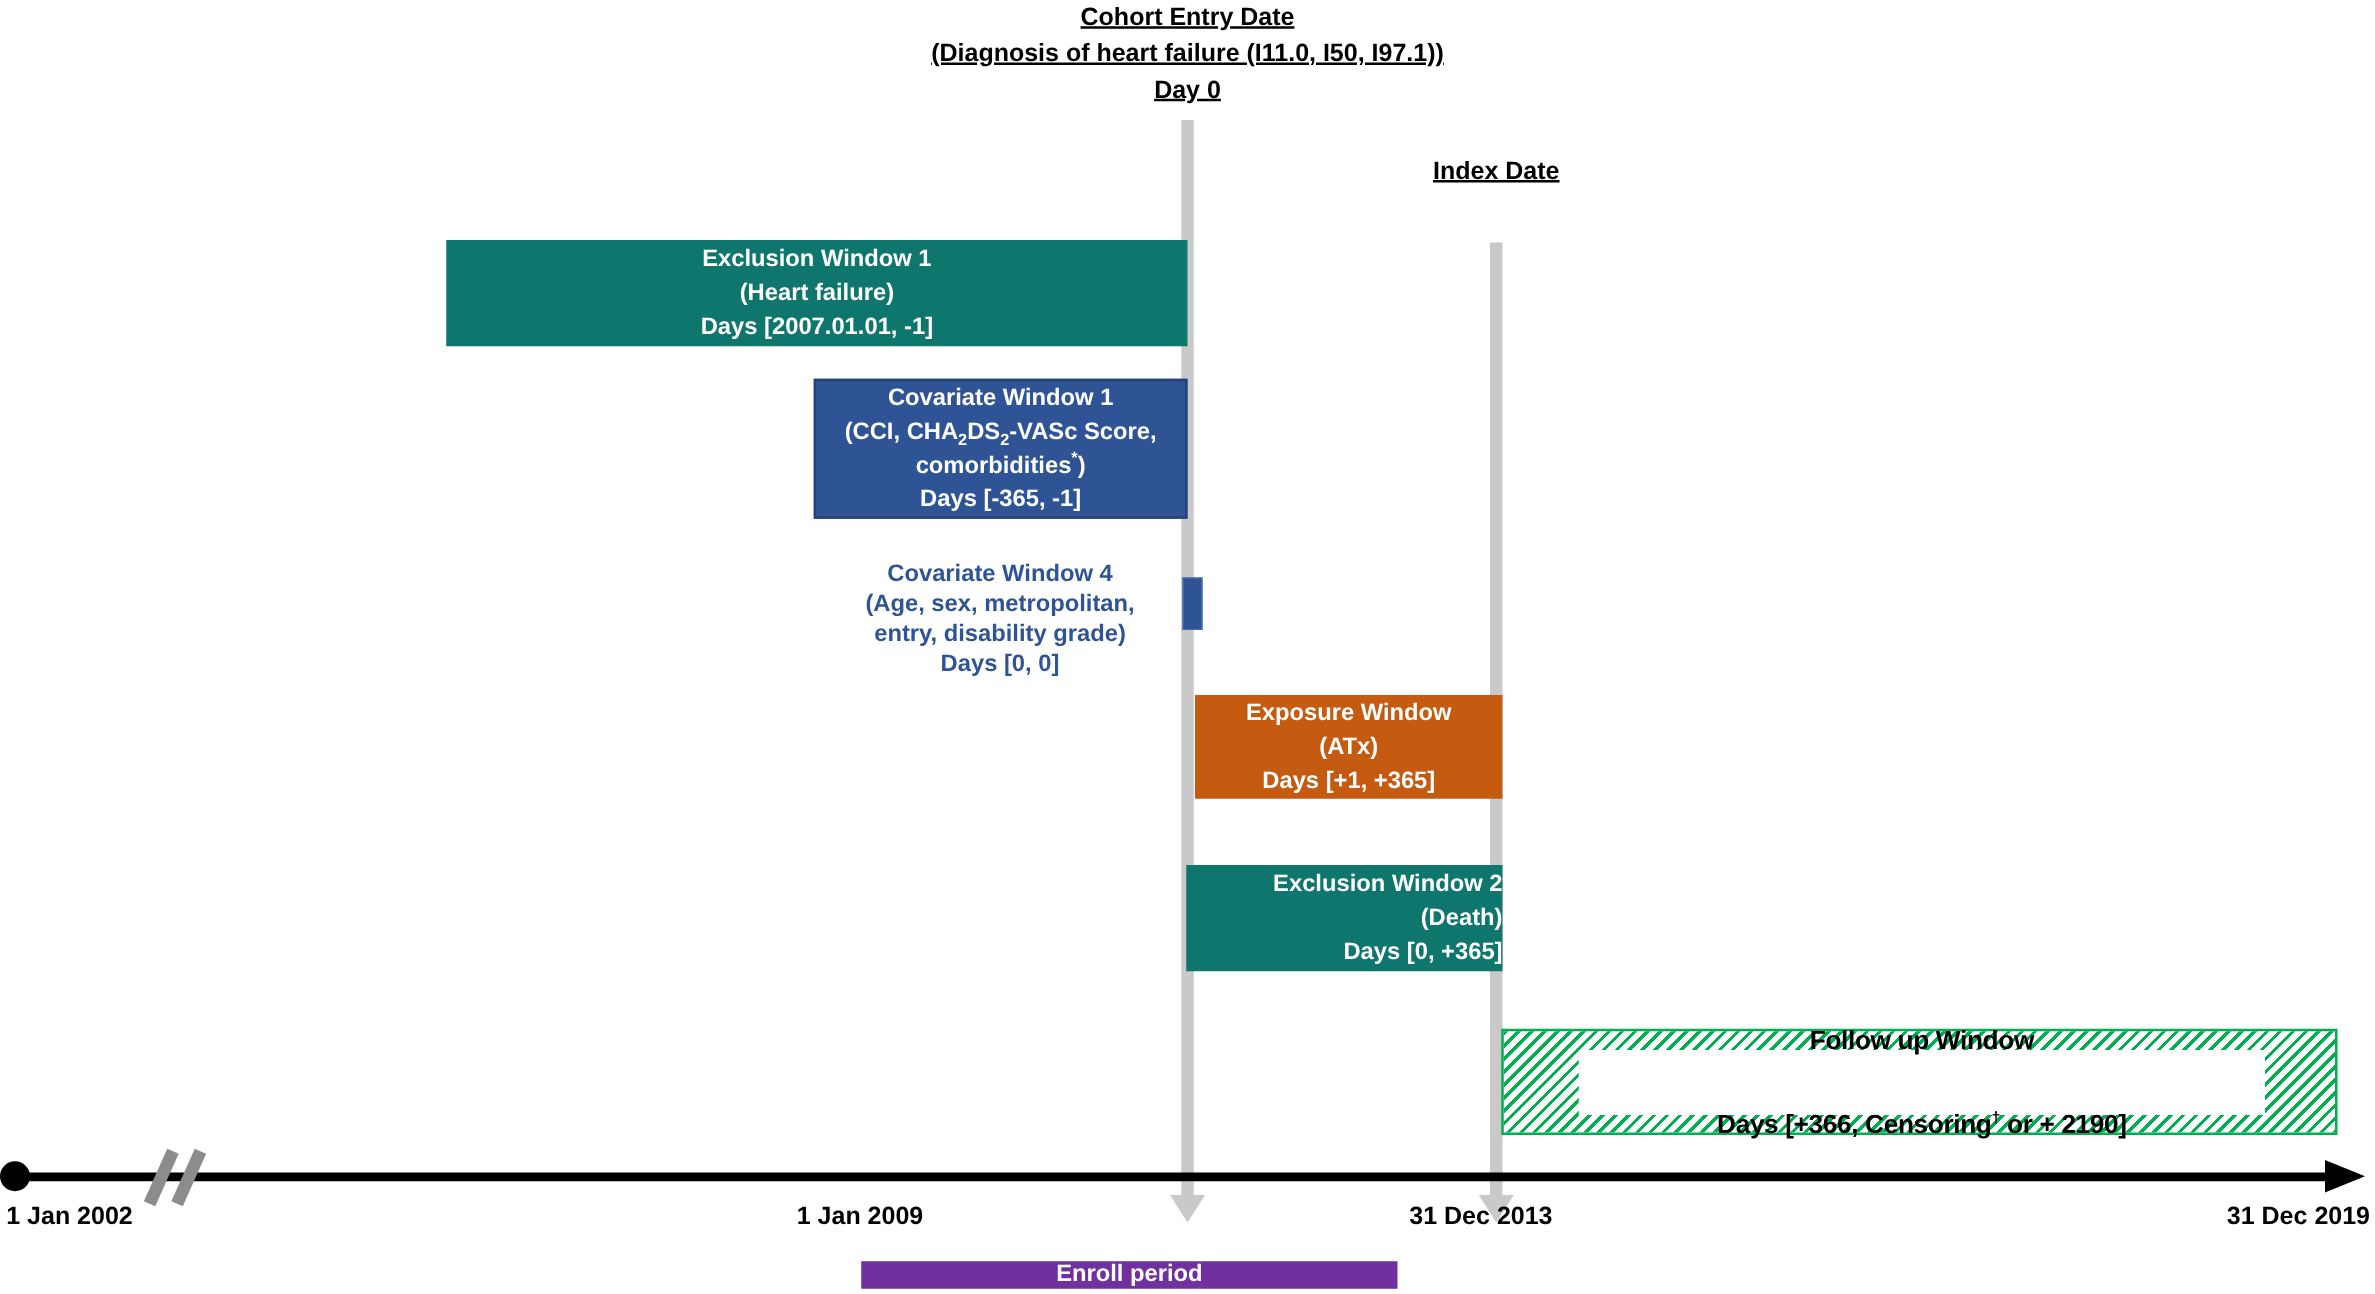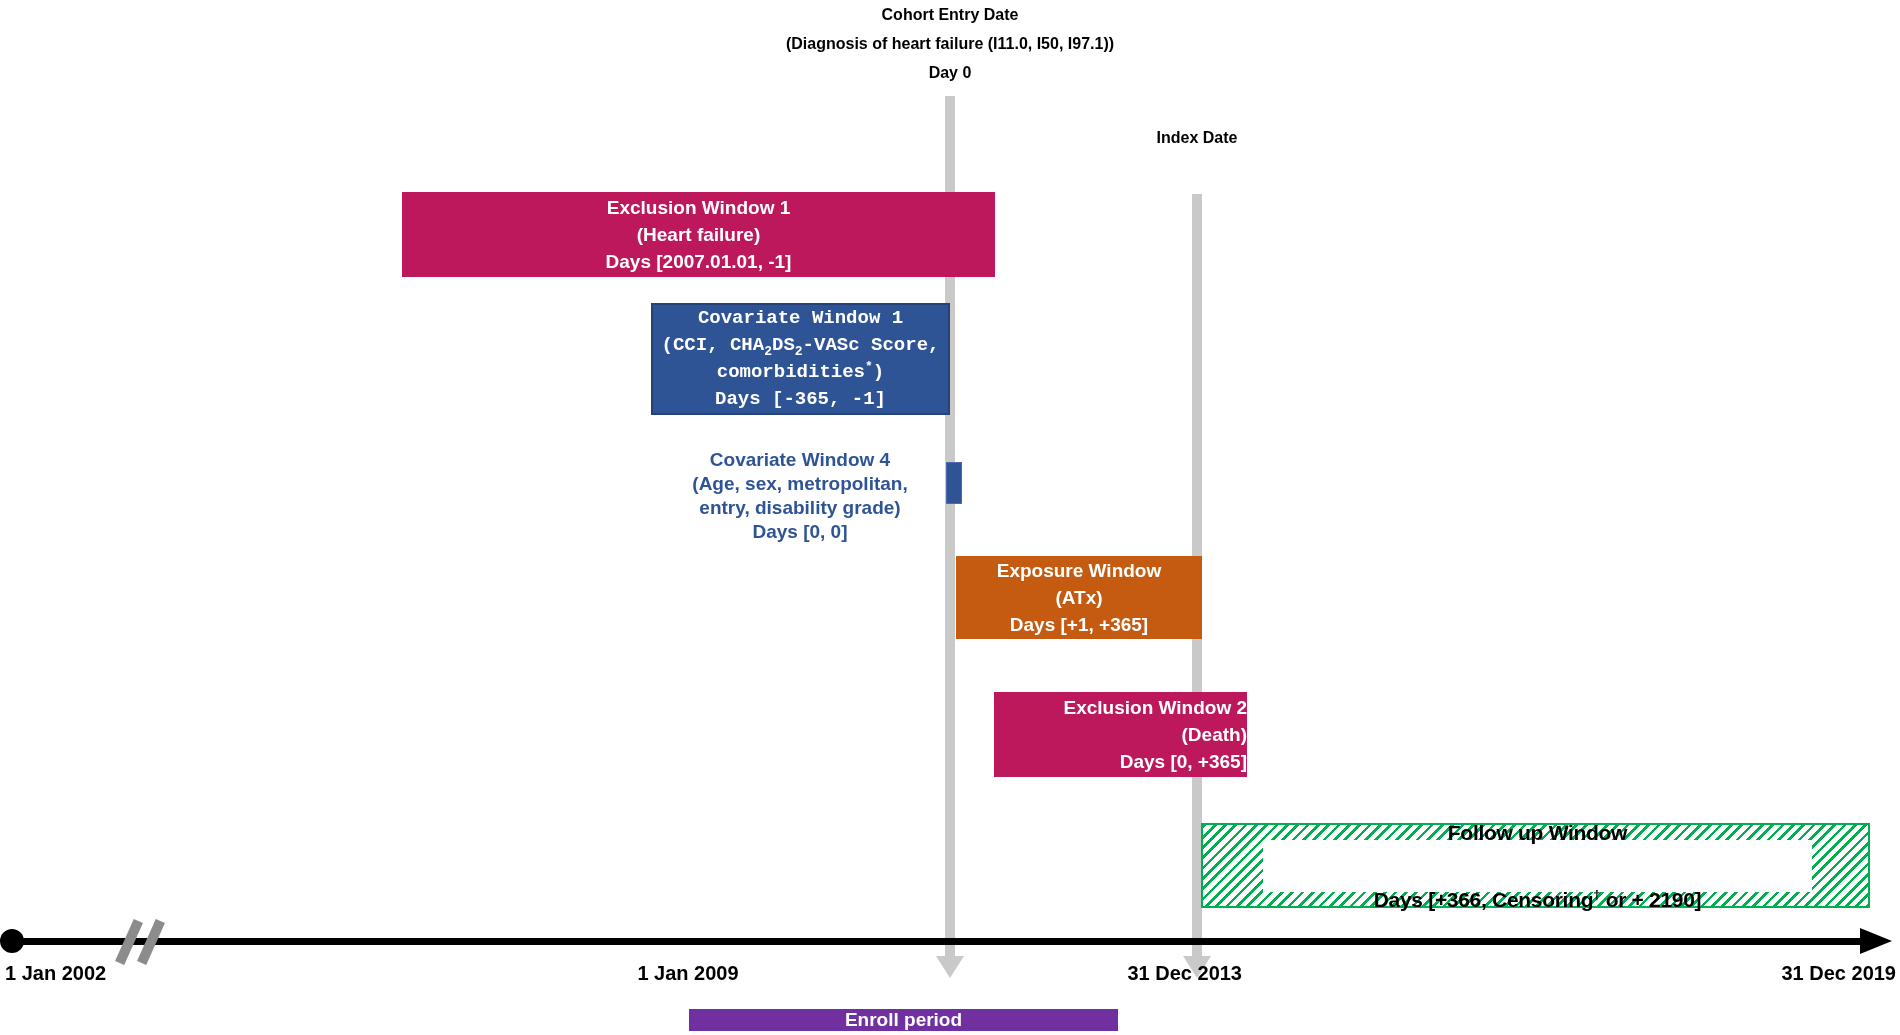--- a/index.html
+++ b/index.html
@@ -24,28 +24,28 @@
   .timeline-line{position:absolute;left:10px;top:938px;width:1852px;height:7px;background:#000;z-index:2;}
   .timeline-dot{position:absolute;left:0;top:929px;width:24px;height:24px;border-radius:50%;background:#000;z-index:2;}
   .timeline-arrow{
     position:absolute;left:1860px;top:928px;width:0;height:0;z-index:2;
     border-top:13px solid transparent;
     border-bottom:13px solid transparent;
     border-left:32px solid #000;
   }
   .break-bar{position:absolute;width:10px;height:46px;background:#8C8C8C;transform:rotate(24deg);z-index:3;}
   
-  .hdr{position:absolute;text-align:center;font-size:16px;line-height:29px;color:#000;z-index:4;}
+  .hdr{position:absolute;text-align:center;font-size:20px;line-height:29px;color:#000;z-index:4;text-decoration:underline;}
   
   .box{
     position:absolute;display:flex;flex-direction:column;justify-content:center;
     text-align:center;color:#fff;font-size:19px;line-height:27px;z-index:3;
     box-sizing:border-box;
   }
-  .lightblue{background:#be185d;margin-left:45px;}
+  .lightblue{background:#0f766e;}
   .darkblue{background:#2F5496;border:2px solid #24417A;}
   .orange{background:#C55A11;}
   .purple{background:#7030A0;}
   .cov2-label{
     position:absolute;text-align:center;color:#2F5496;
     font-size:19px;line-height:24px;z-index:3;
   }
   .cov2-box{position:absolute;background:#2F5496;border:1px solid #4A6BB0;z-index:3;}
   
   .hatch-box{
@@ -83,21 +83,21 @@
   <div class="hdr" style="left:897px;top:123px;width:600px;">
     <div>Index Date</div>
   </div>
 
   <div class="box lightblue" style="left:357px;top:192px;width:593px;height:85px;">
     <div>Exclusion Window 1</div>
     <div>(Heart failure)</div>
     <div>Days [2007.01.01, -1]</div>
   </div>
 
-  <div class="box darkblue" style="left:651px;top:303px;width:299px;height:112px;font-family:Liberation Mono, monospace;">
+  <div class="box darkblue" style="left:651px;top:303px;width:299px;height:112px;">
     <div>Covariate Window 1</div>
     <div><span>(CCI, CHA</span><sub class="small">2</sub><span>DS</span><sub class="small">2</sub><span>-VASc Score,</span></div>
     <div><span>comorbidities</span><sup class="small">*</sup><span>)</span></div>
     <div>Days [-365, -1]</div>
   </div>
 
   <div class="cov2-label" style="left:620px;top:448px;width:360px;">
     <div>Covariate Window 4</div>
     <div>(Age, sex, metropolitan,</div>
     <div>entry, disability grade)</div>

